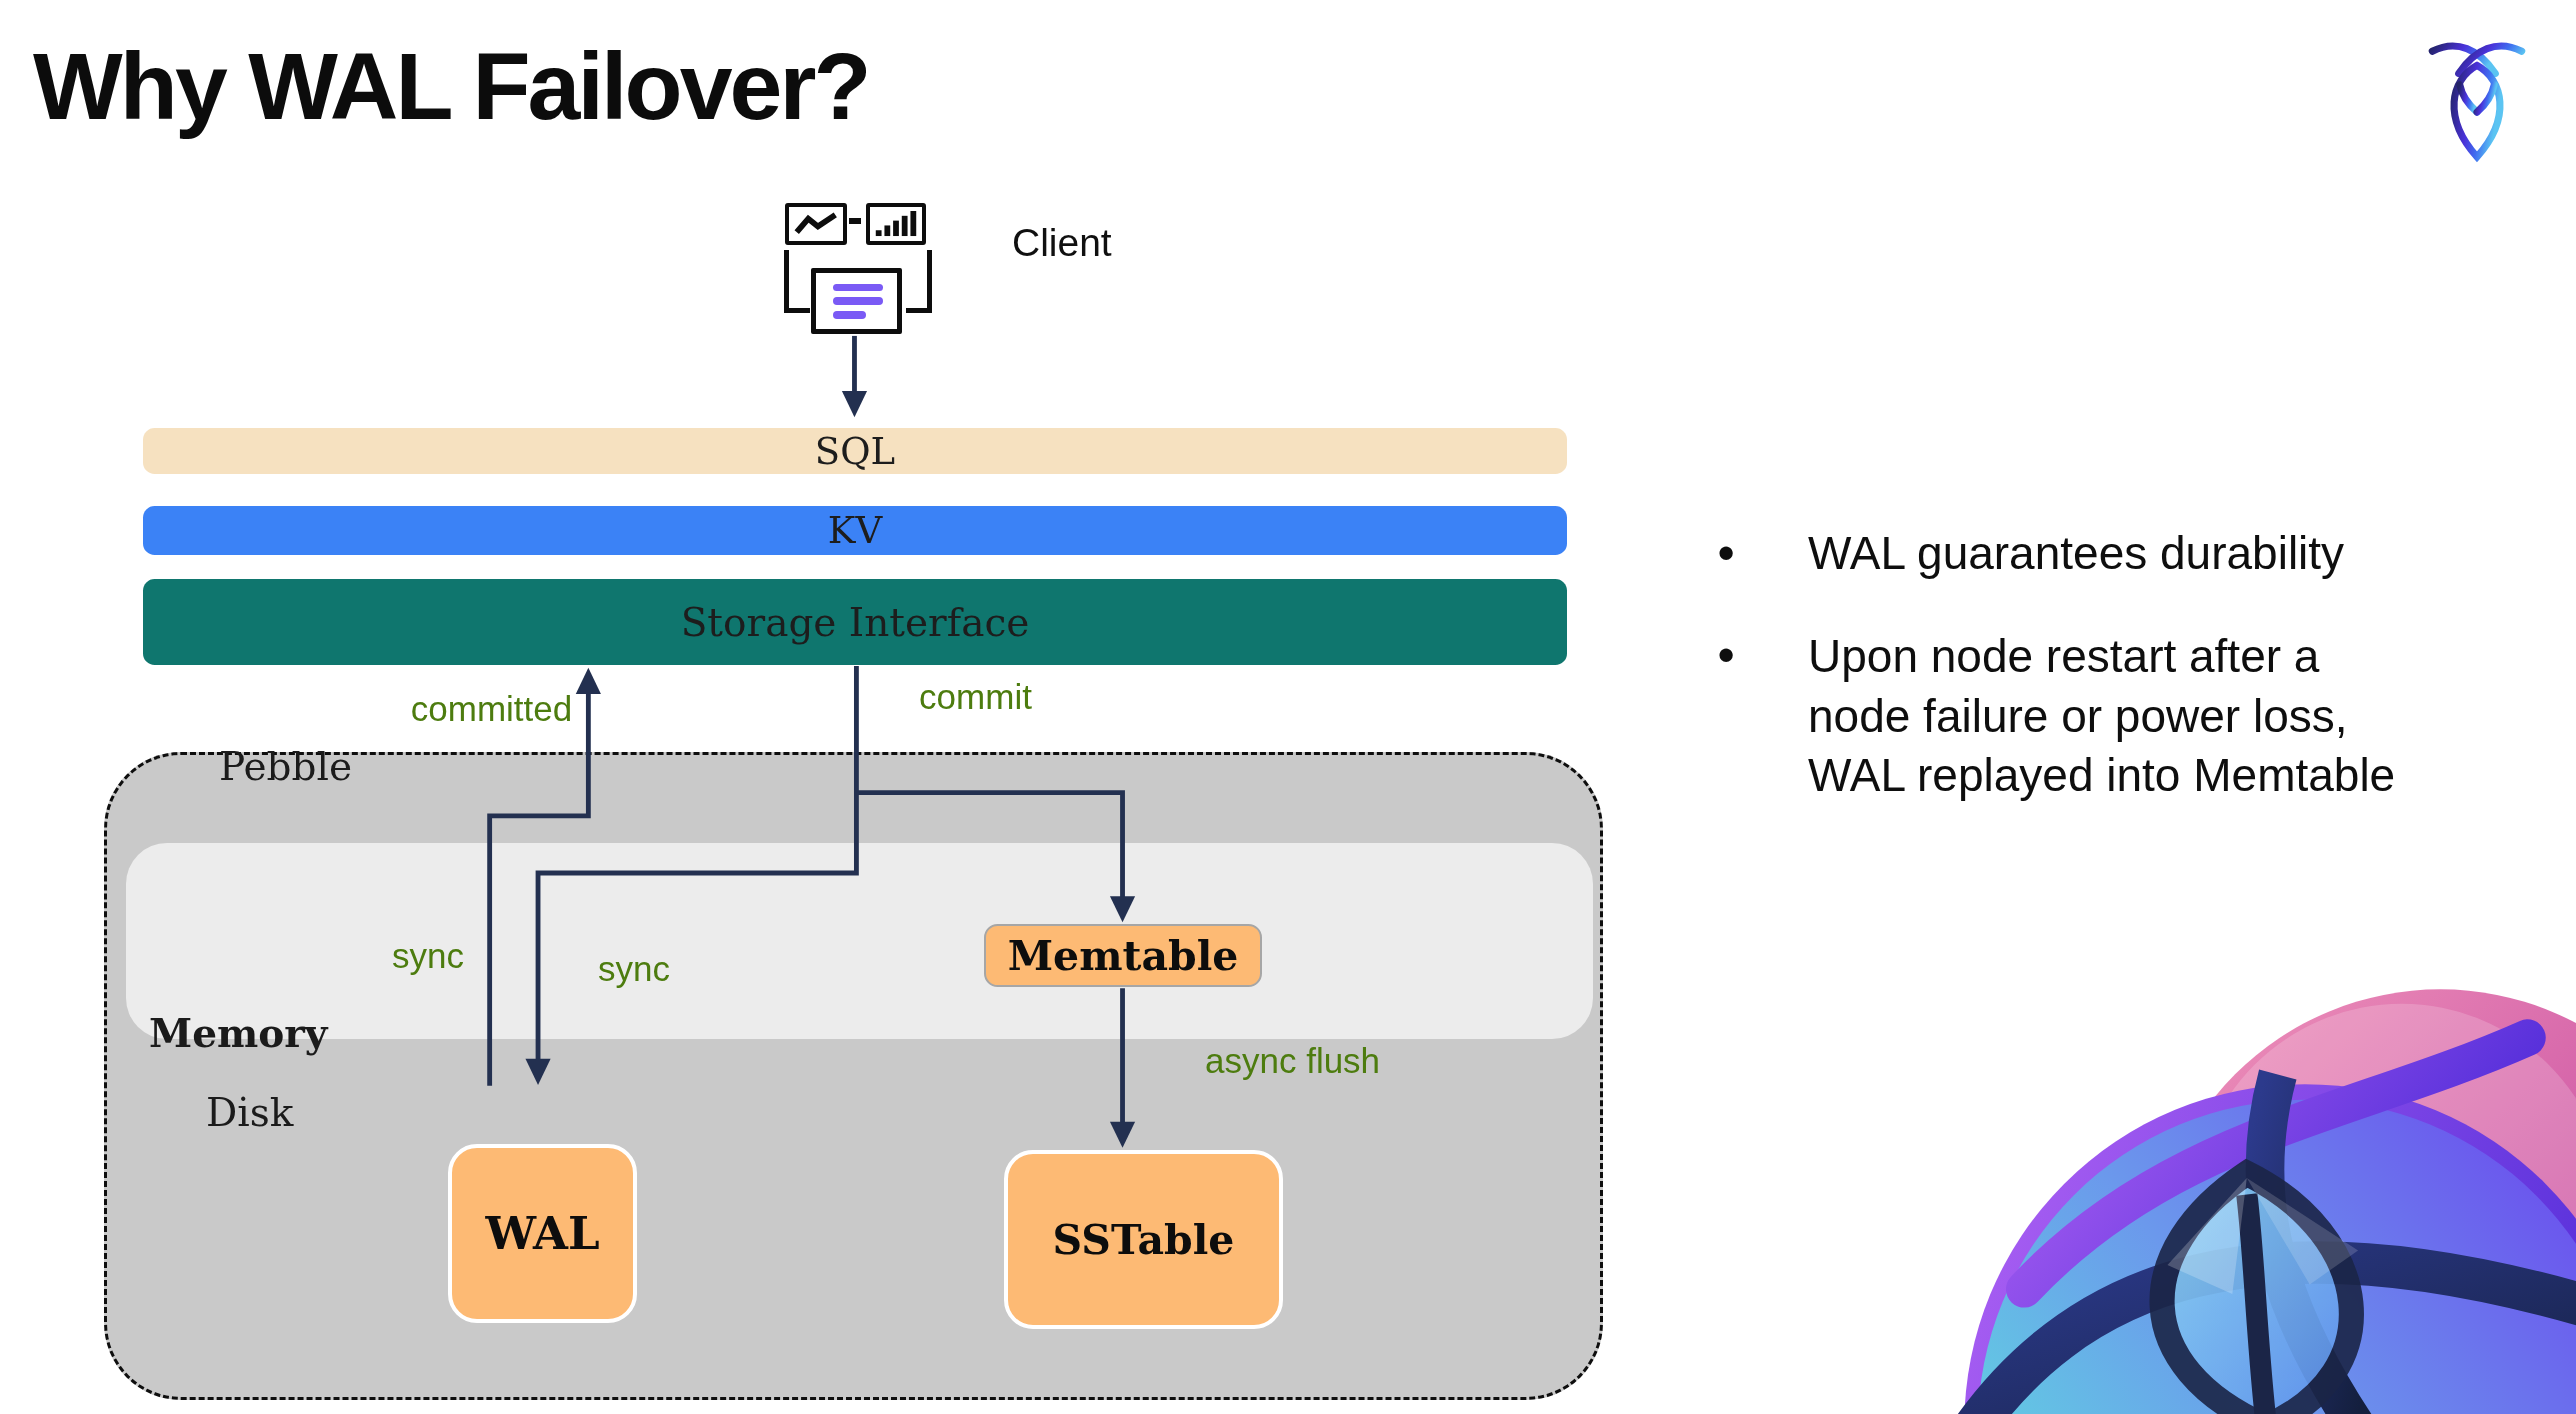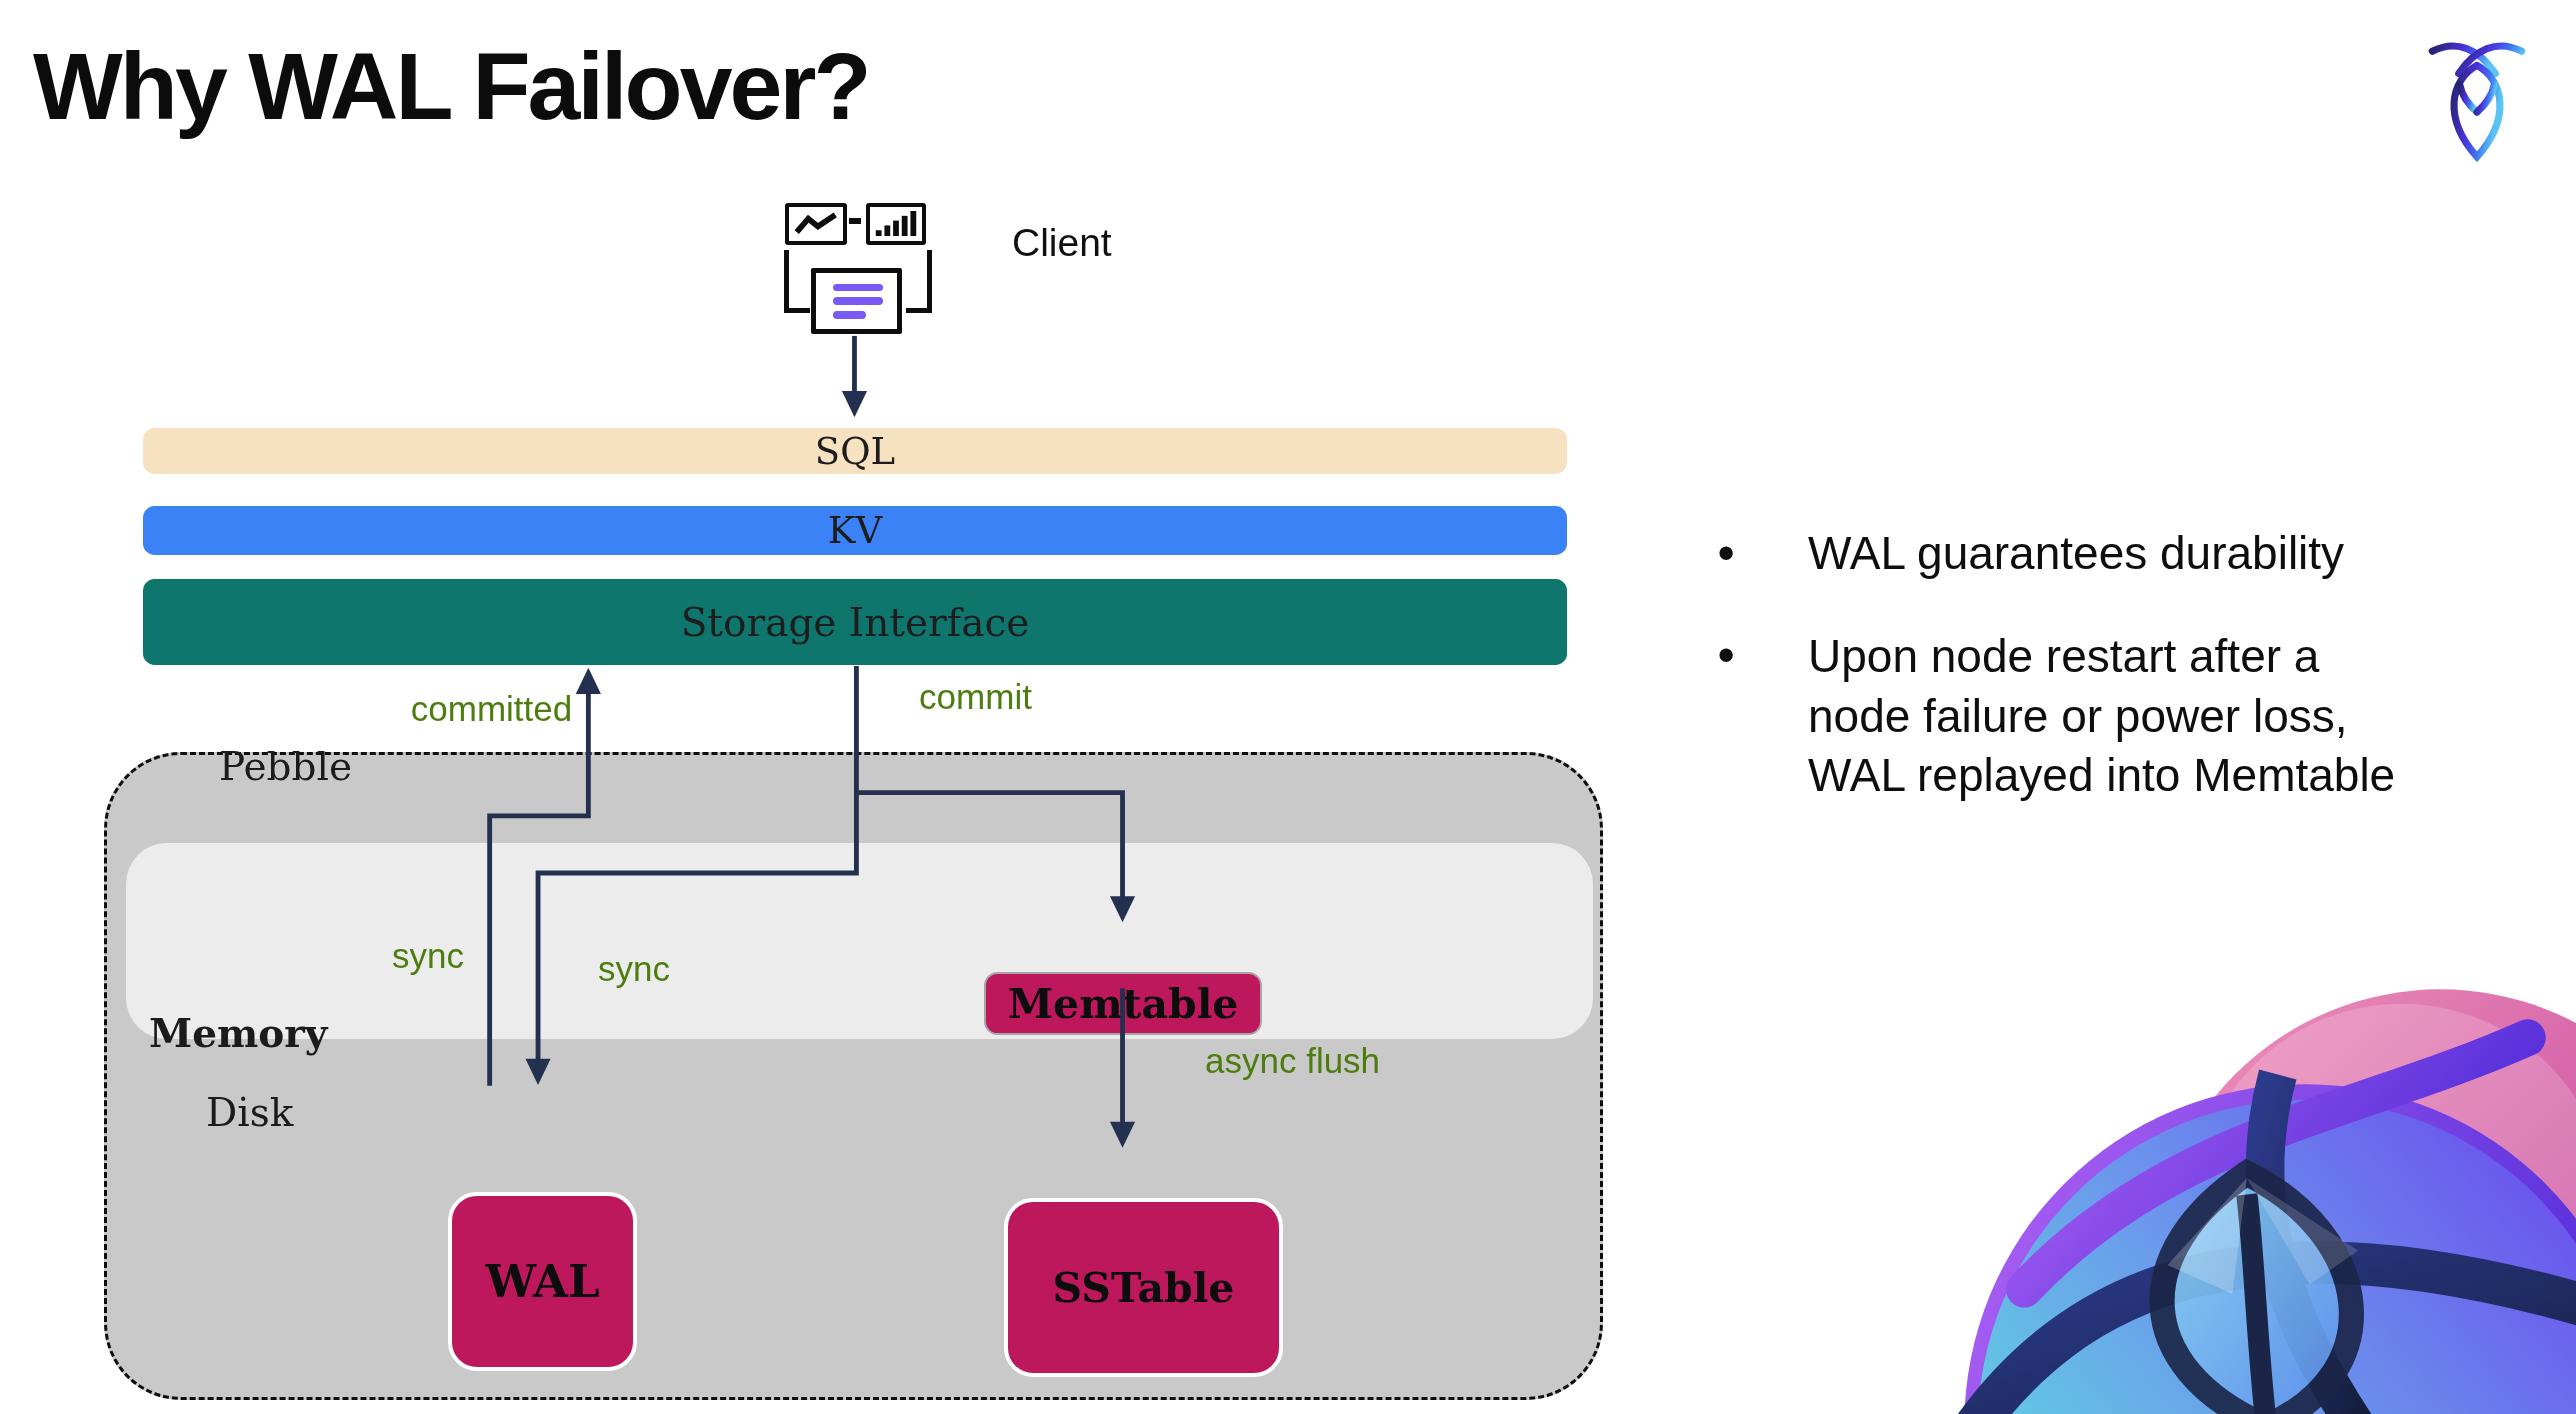--- a/index.html
+++ b/index.html
@@ -46,23 +46,23 @@
   }
   .zone-label{
     position:absolute;font-family:"DejaVu Serif","Liberation Serif",serif;
     font-size:39px;color:#1b1b1b;
   }
   .lbl-pebble{left:219px;top:744px;}
   .lbl-memory{left:149px;top:1010px;font-weight:bold;}
   .lbl-disk{left:206px;top:1090px;}
   
   .node{
-    position:absolute;background:#be185d;
+    position:absolute;background:#fdba74;
     display:flex;align-items:center;justify-content:center;
-    font-family:"DejaVu Serif","Liberation Serif",serif;font-weight:bold;color:#0d0d0d;margin-top:48px;
+    font-family:"DejaVu Serif","Liberation Serif",serif;font-weight:bold;color:#0d0d0d;
   }
   .node-wal{left:448px;top:1144px;width:181px;height:171px;border:4.8px solid #ffffff;border-radius:29px;font-size:45px;}
   .node-memtable{left:984px;top:924px;width:278px;height:63px;border:2.9px solid #a6a6a6;border-radius:13.5px;font-size:41px;box-sizing:border-box;}
   .node-sstable{left:1004px;top:1150px;width:271px;height:171px;border:4.8px solid #ffffff;border-radius:29px;font-size:41px;}
   
   .edge-label{position:absolute;font-size:35px;color:#4d7c0f;}
   .lbl-committed{left:385px;top:689px;width:213px;text-align:center;}
   .lbl-commit{left:893px;top:677px;width:165px;text-align:center;}
   .lbl-sync1{left:370px;top:936px;width:116px;text-align:center;}
   .lbl-sync2{left:576px;top:949px;width:116px;text-align:center;}

